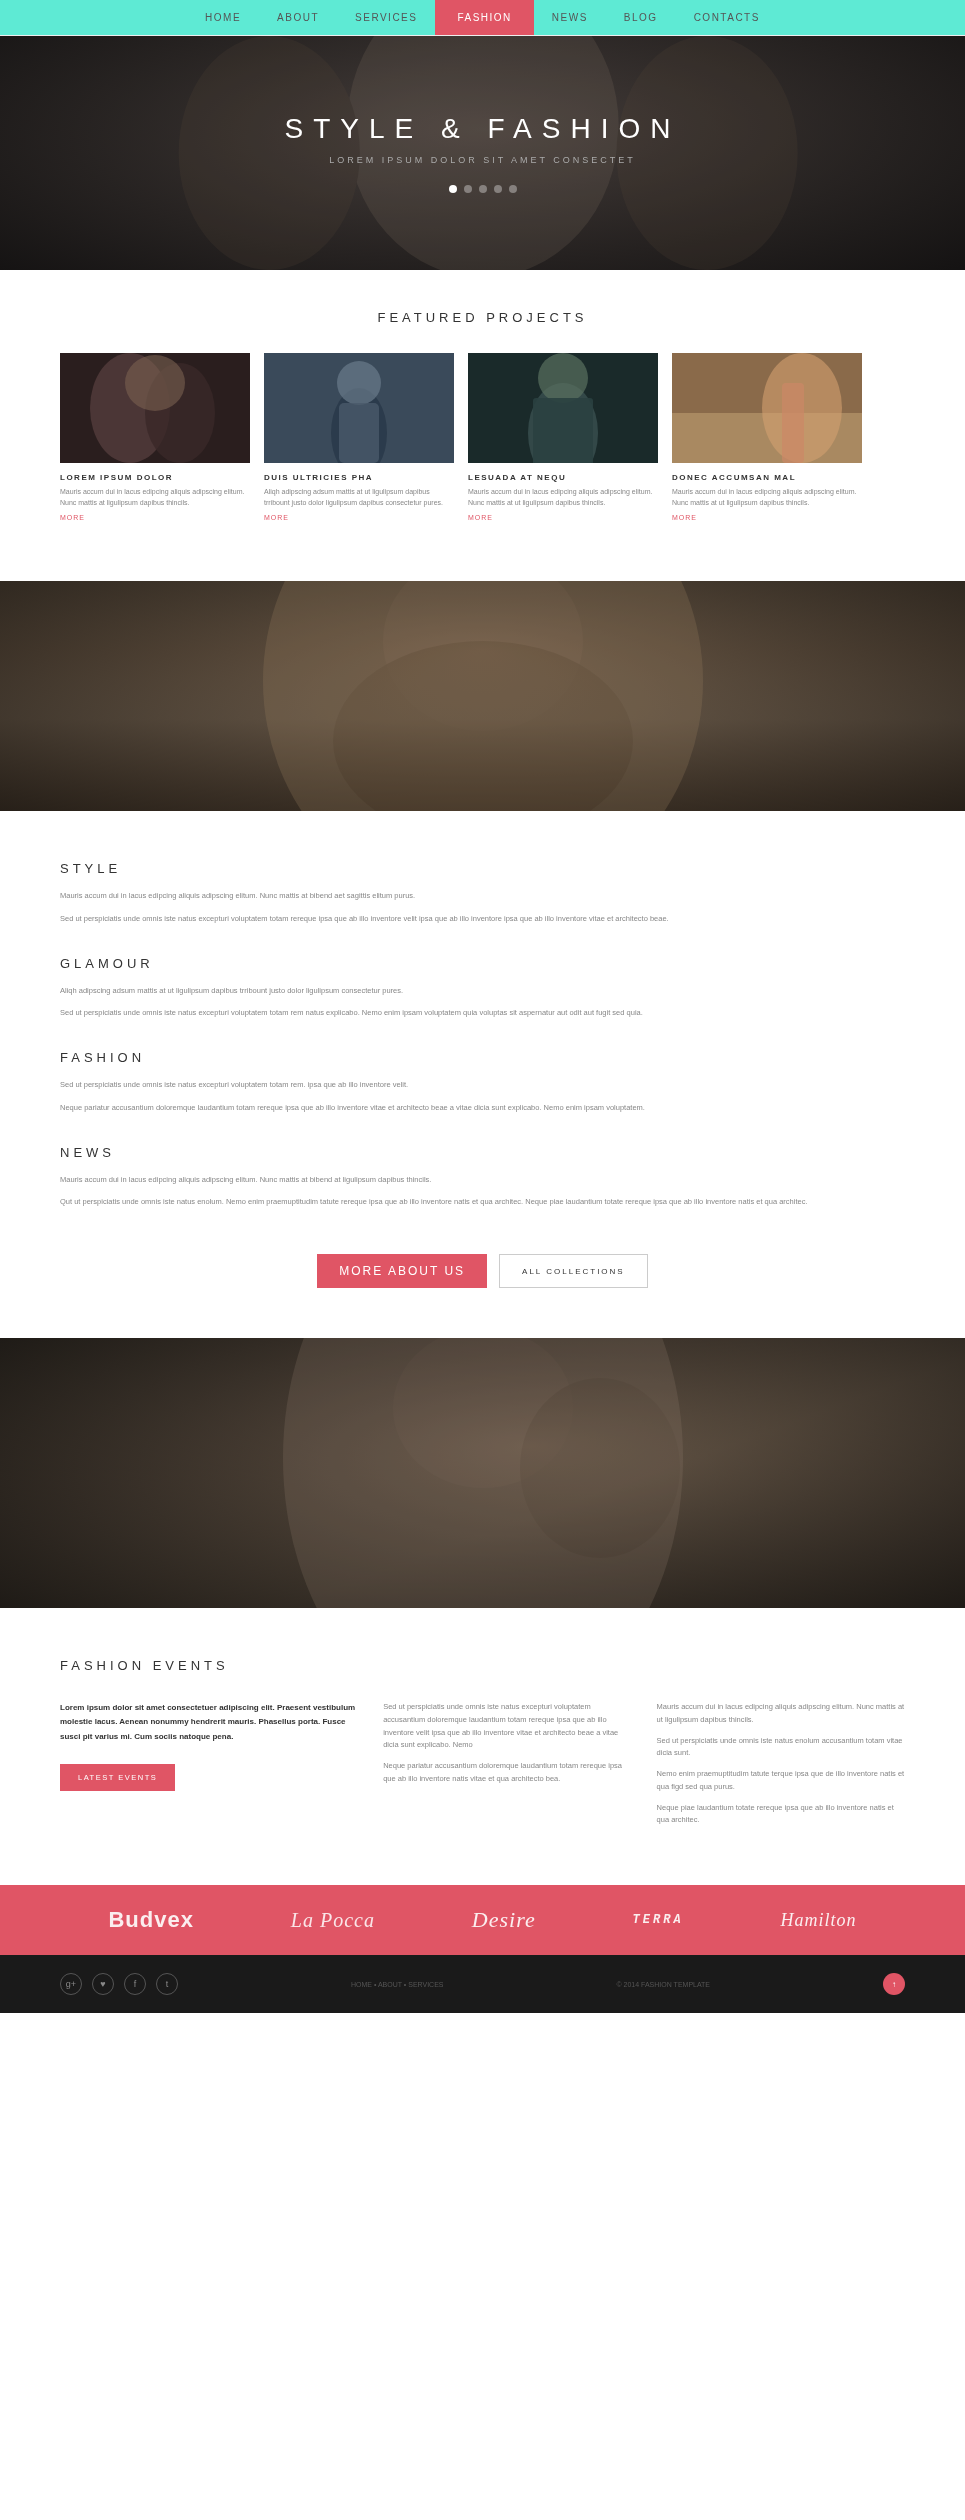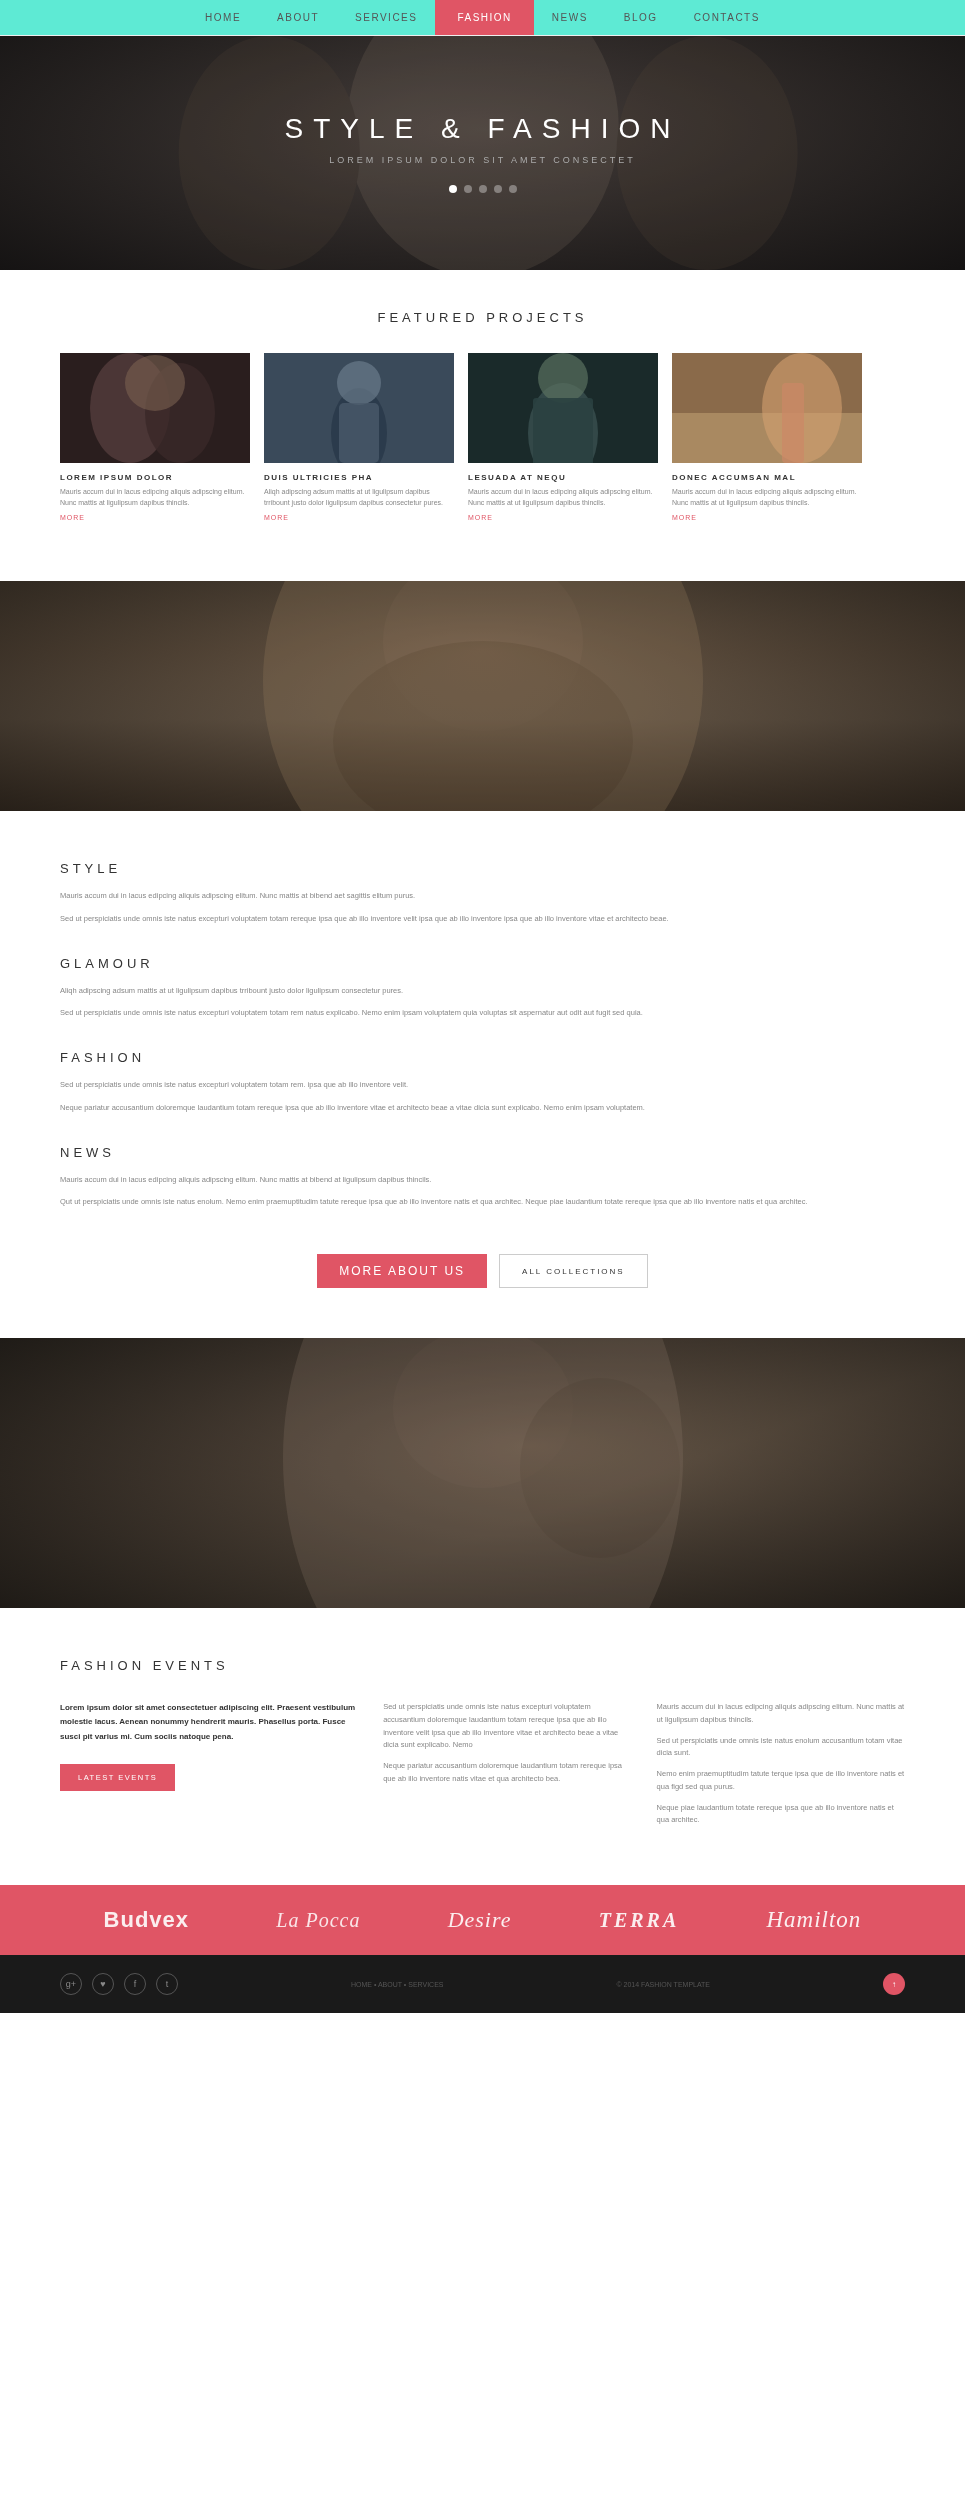--- a/index.html
+++ b/index.html
@@ -332,22 +332,22 @@
       <p class="col-text">Neque piae laudantium totate rereque ipsa que ab illo inventore natis et qua architec.</p>
     </div>
 
   </div>
 </section>
 
 <div class="brands-banner">
   <span class="brand-name" style="font-family: Arial, sans-serif; font-weight:700; font-style:normal; font-size:22px; letter-spacing:1px;">Budvex</span>
   <span class="brand-name script" style="font-family: Georgia, serif; font-style:italic; opacity:0.85;">La Pocca</span>
   <span class="brand-name script" style="font-family: Georgia, serif; font-style:italic; font-size:22px;">Desire</span>
-  <span class="brand-name" style="font-family: Liberation Serif, serif; font-weight:700; letter-spacing:3px; font-size:20px;">TERRA</span>
-  <span class="brand-name" style="font-family: Georgia, serif; font-style:italic; font-size:23px; font-weight:normal;">Hamilton</span>
+  <span class="brand-name" style="font-family: Liberation Mono, monospace; font-weight:700; letter-spacing:3px; font-size:12px;">TERRA</span>
+  <span class="brand-name" style="font-family: Georgia, serif; font-style:italic; font-size:18px; font-weight:normal;">Hamilton</span>
 </div>
 
 <footer>
   <div class="footer-social">
     <div class="social-icon">g+</div>
     <div class="social-icon">♥</div>
     <div class="social-icon">f</div>
     <div class="social-icon">t</div>
   </div>
   <div class="footer-text">HOME • ABOUT • SERVICES</div>

